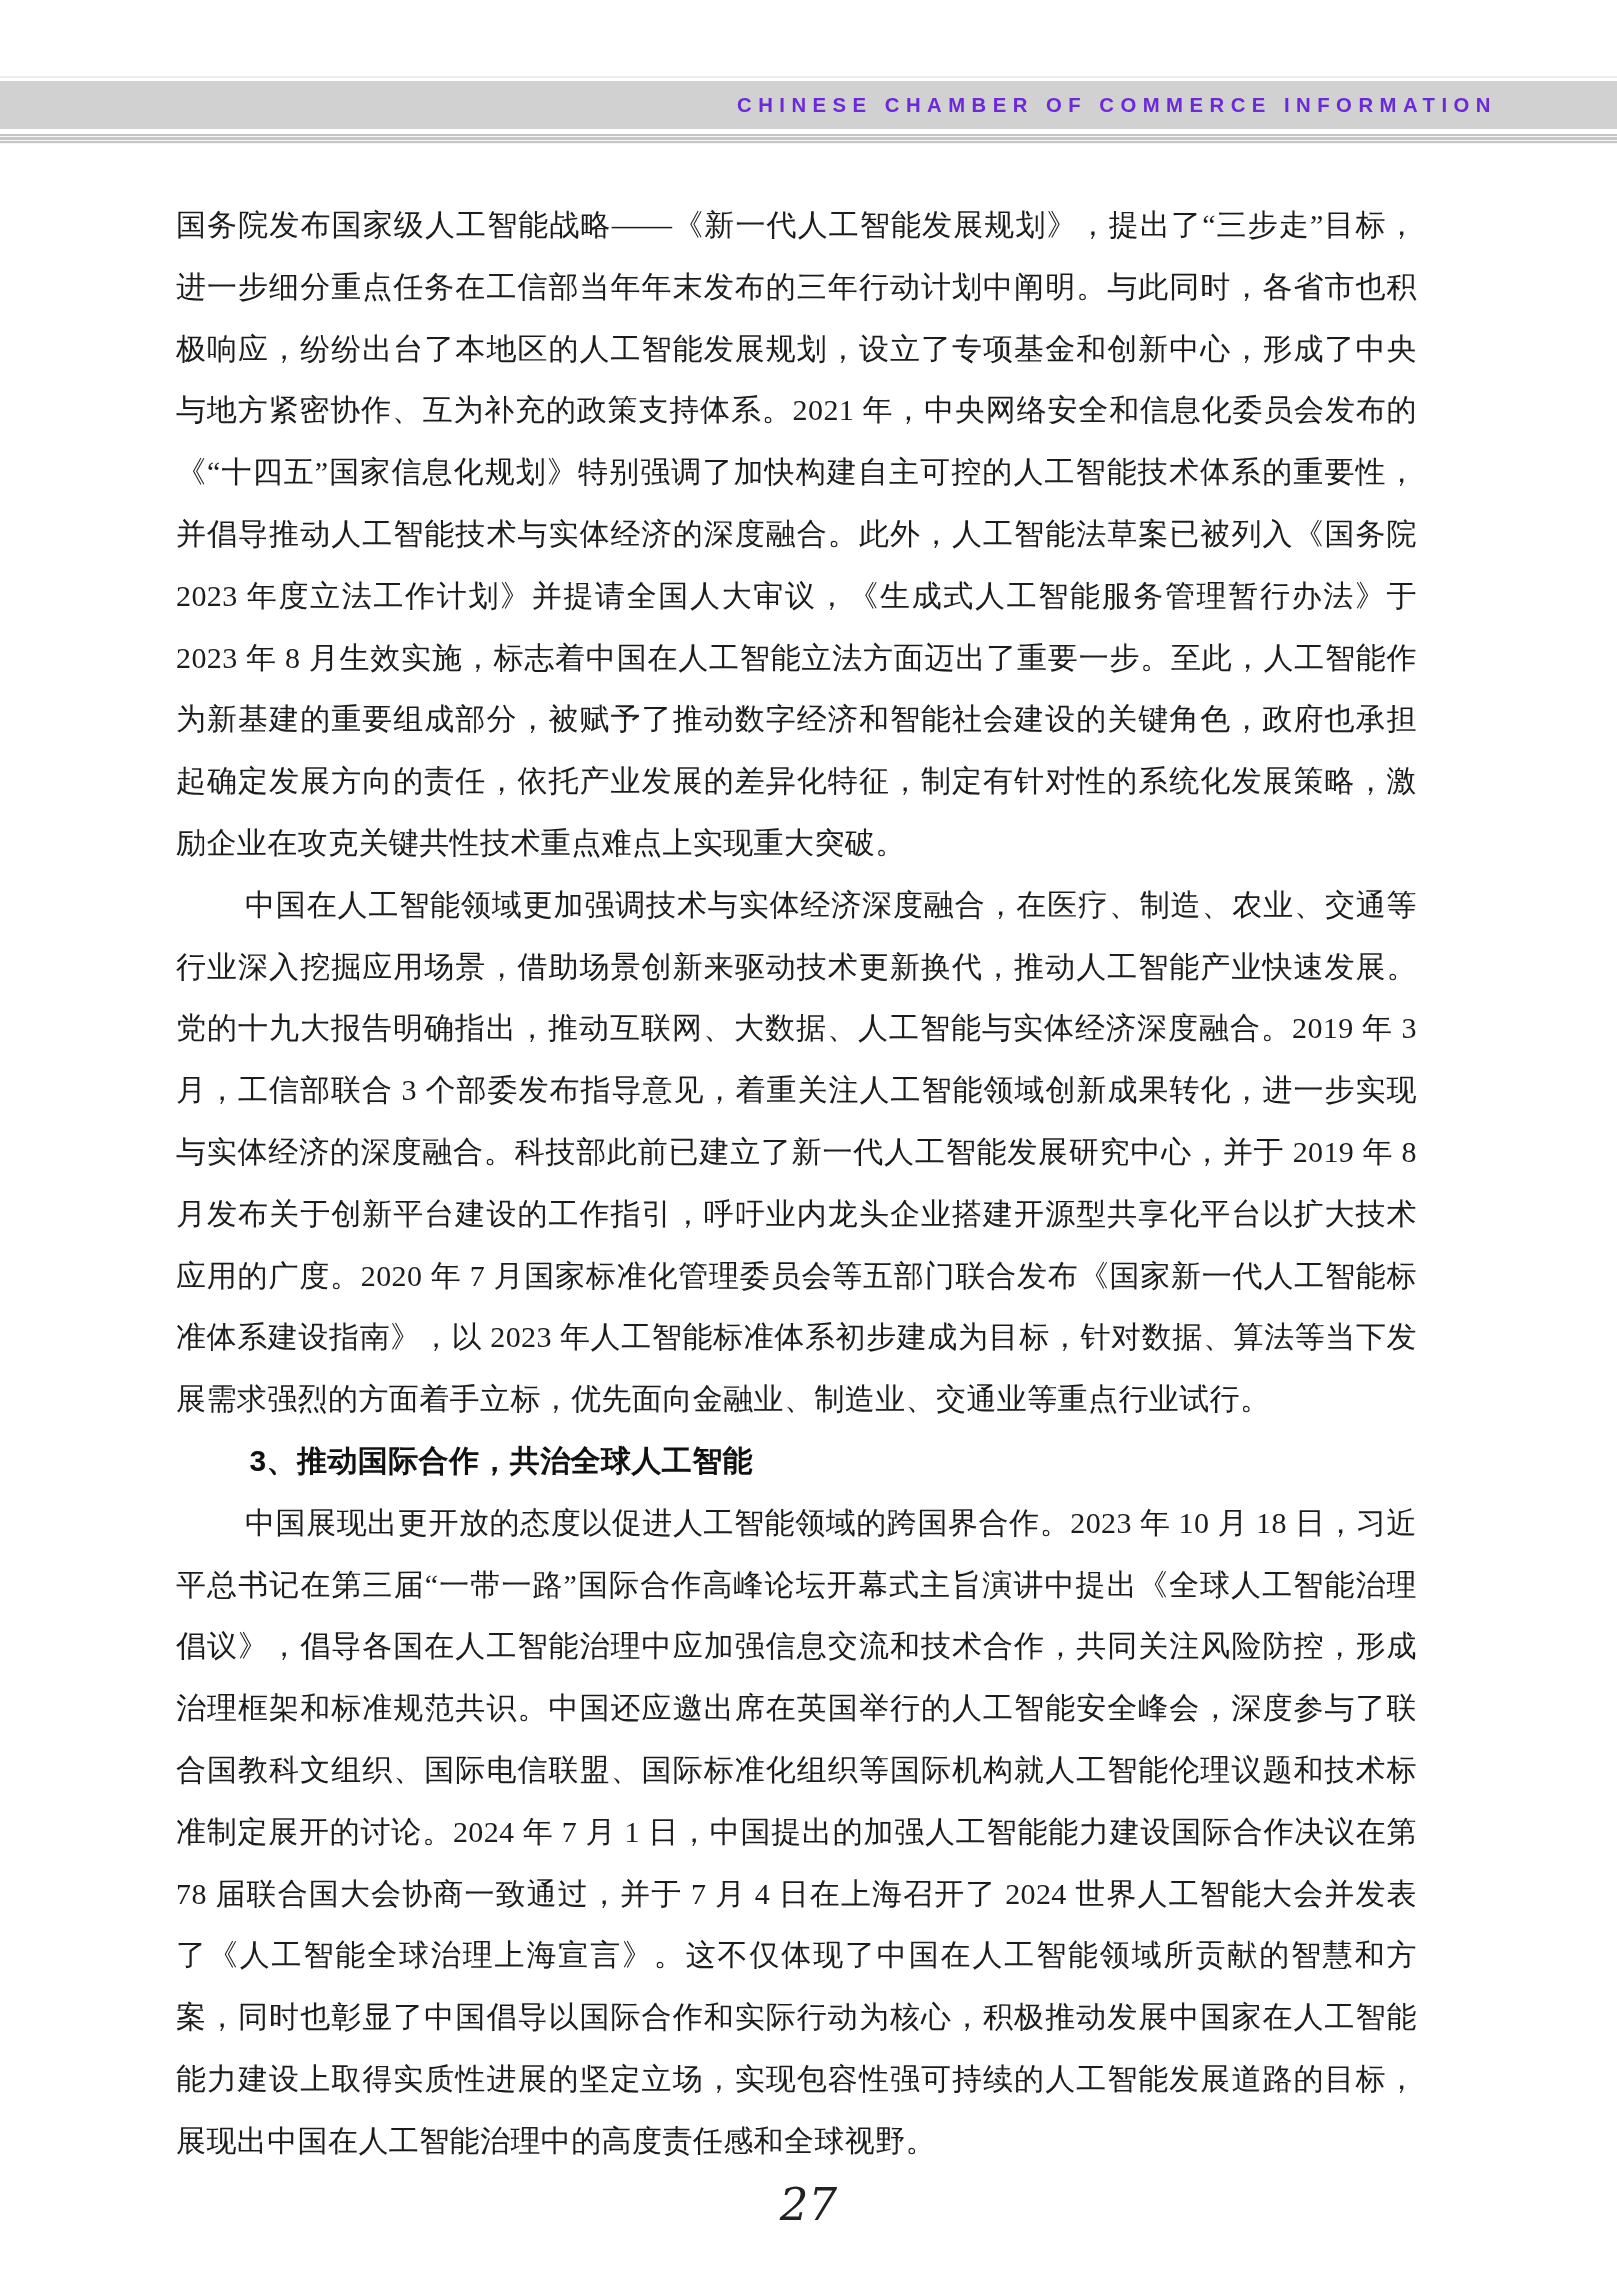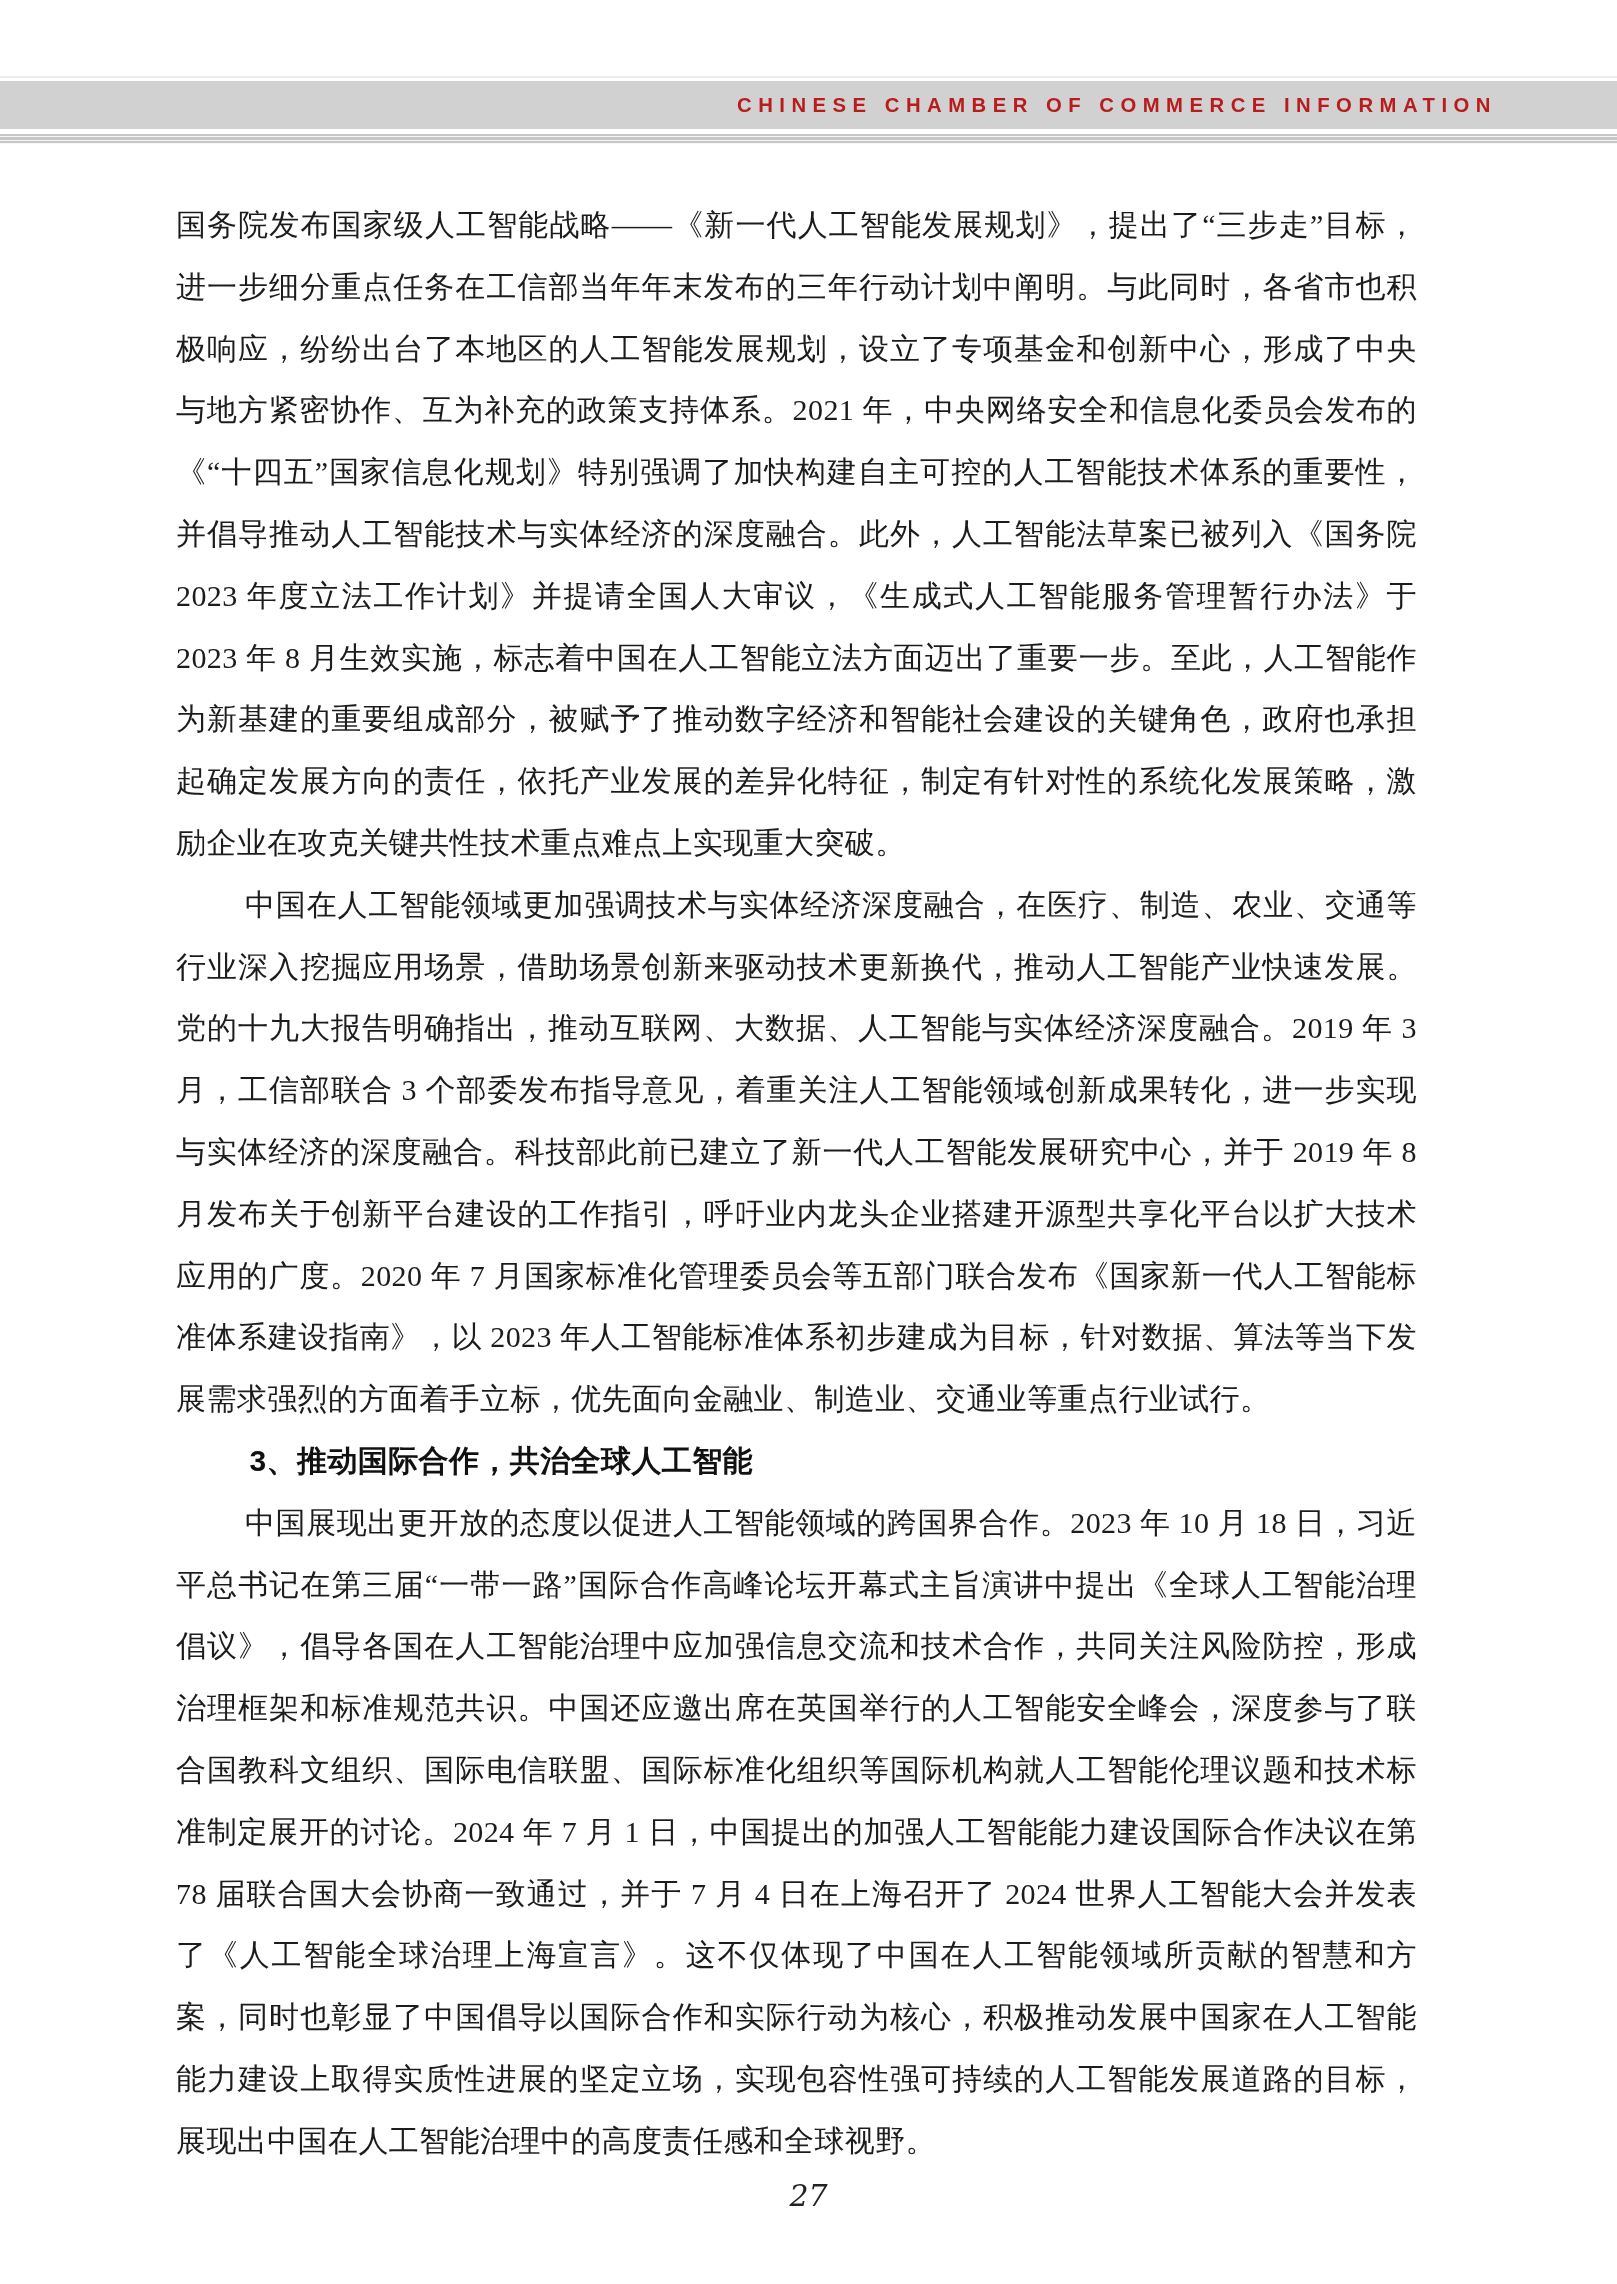--- a/index.html
+++ b/index.html
@@ -35,21 +35,21 @@
     box-sizing: border-box;
     padding-right: 120px;
   }
   .header-text {
     display: inline-block;
     line-height: 48px;
     font-family: "Liberation Sans", sans-serif;
     font-size: 20.3px;
     font-weight: 700;
     letter-spacing: 0.32em;
-    color: #b91c1c;
+    color: #6d28d9;
     white-space: nowrap;
   }
   .header-stripes {
     position: absolute;
     top: 134px;
     left: 0;
     width: 100%;
     height: 9.8px;
     background: repeating-linear-gradient(
       to bottom,
@@ -91,21 +91,21 @@
   .footer {
     position: absolute;
     top: 2178px;
     left: 188px;
     width: 1241px;
     text-align: center;
   }
   .page-number {
     font-family: "DejaVu Serif", serif;
     font-style: italic;
-    font-size: 30px;
+    font-size: 45px;
     color: #222222;
   }
 </style>
 </head>
 <body>
 
 <div class="page">
 
   <div class="top-hairline"></div>
 

